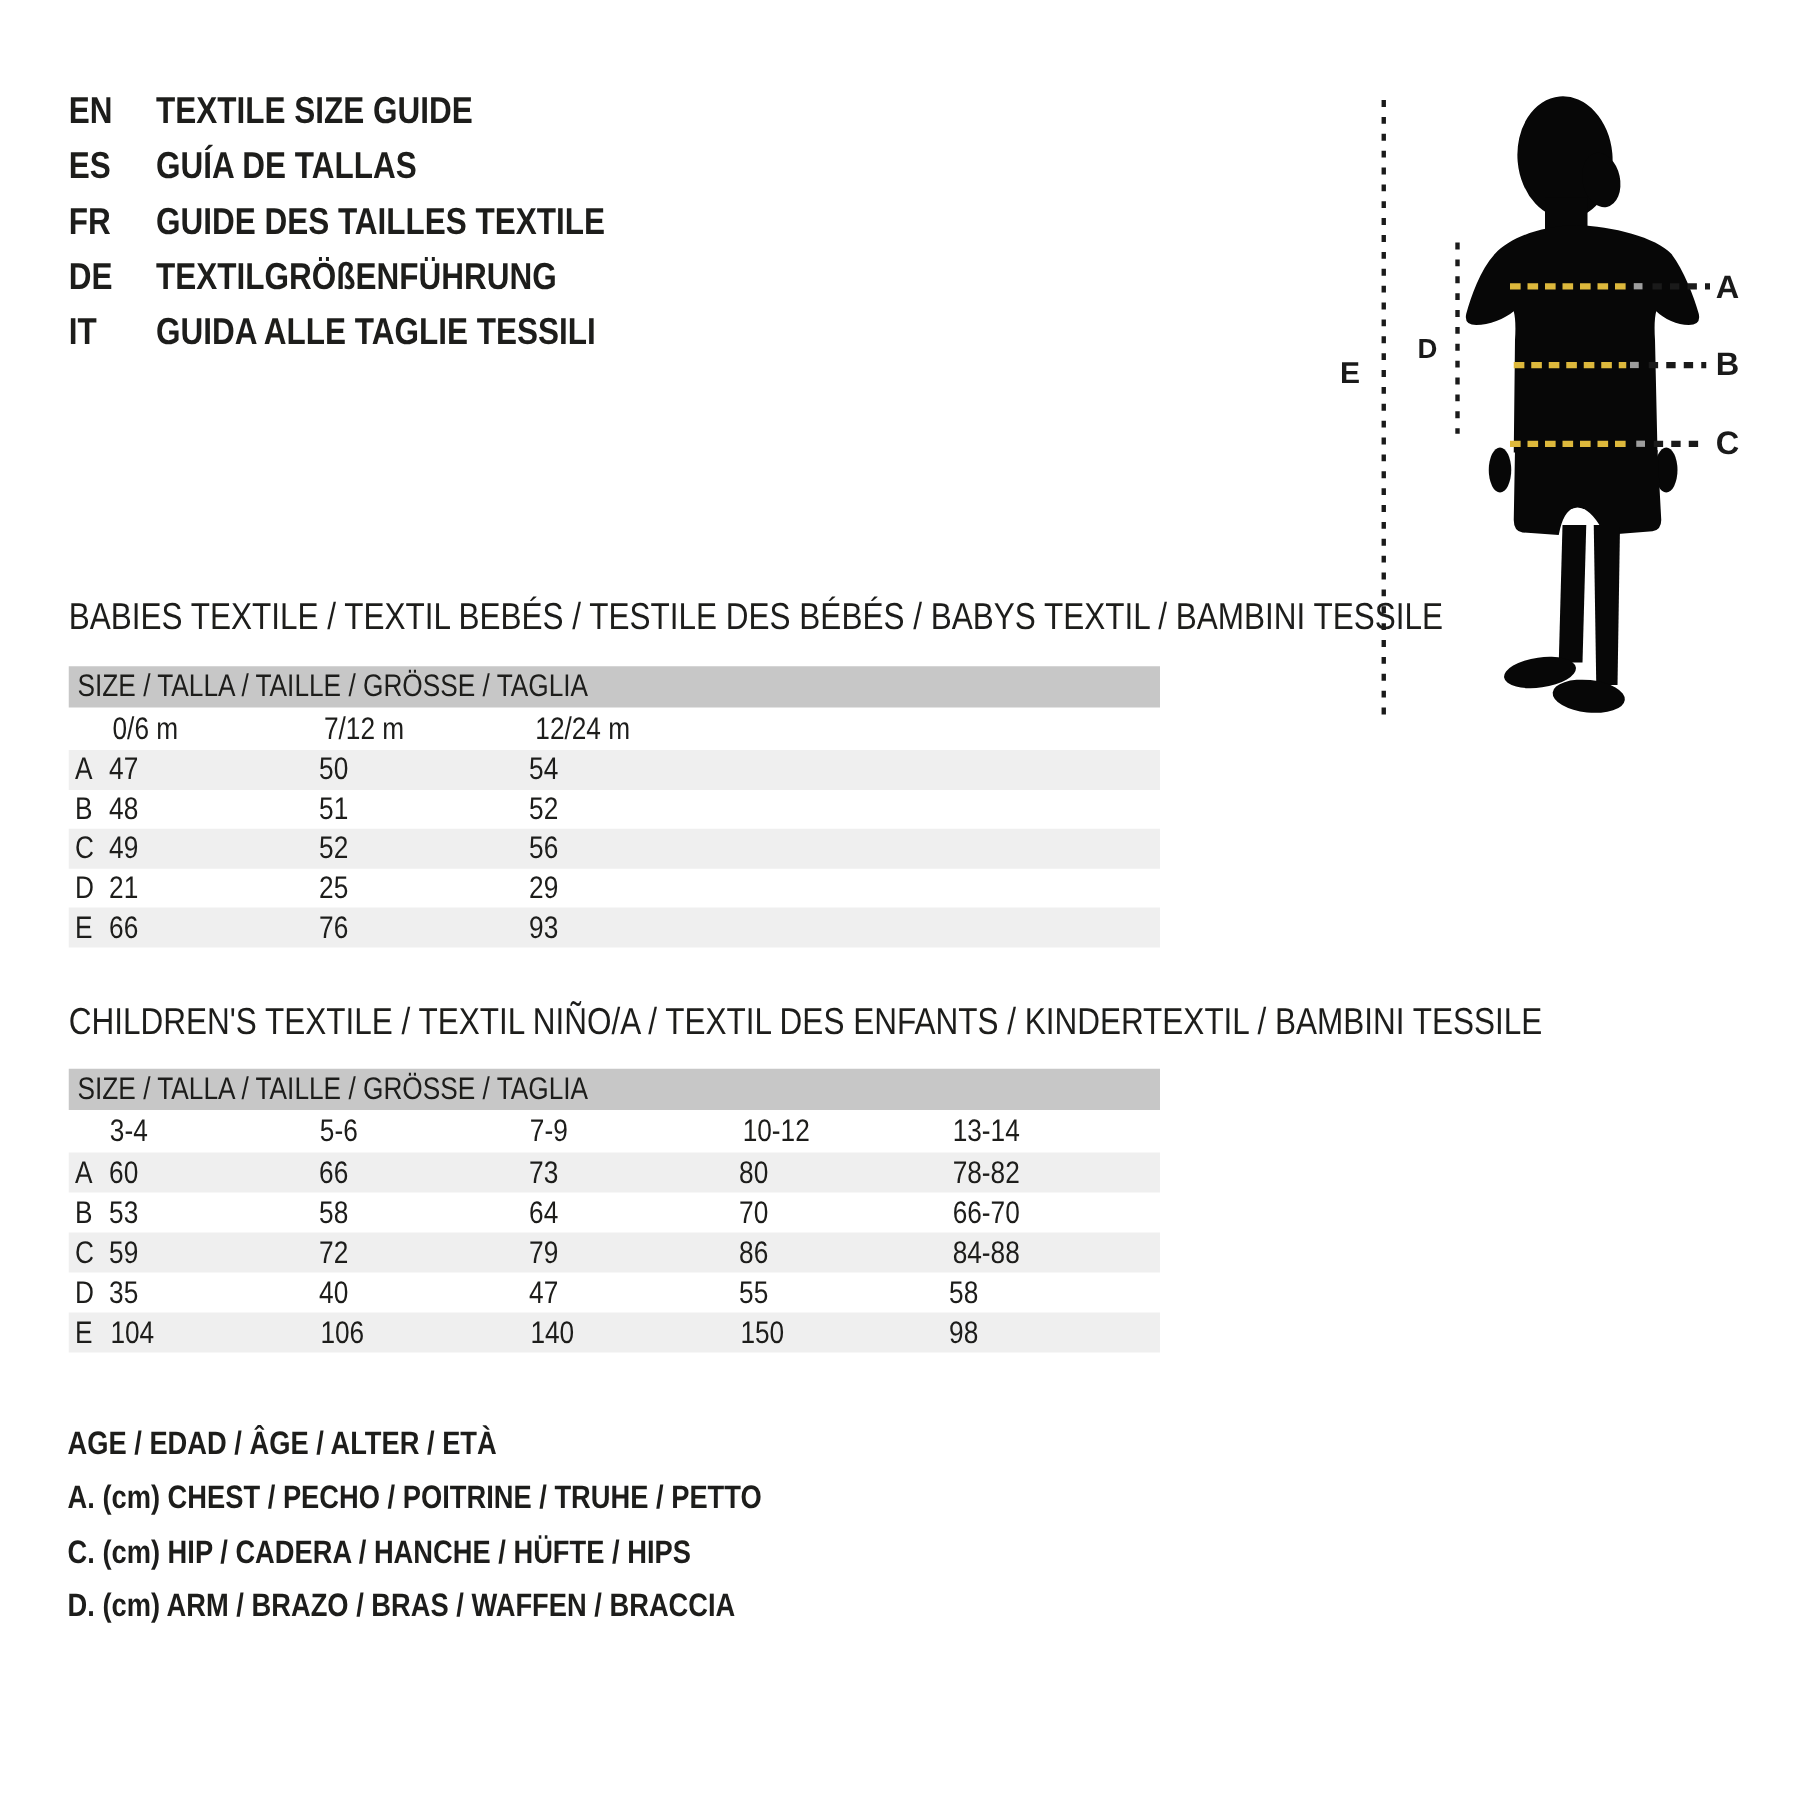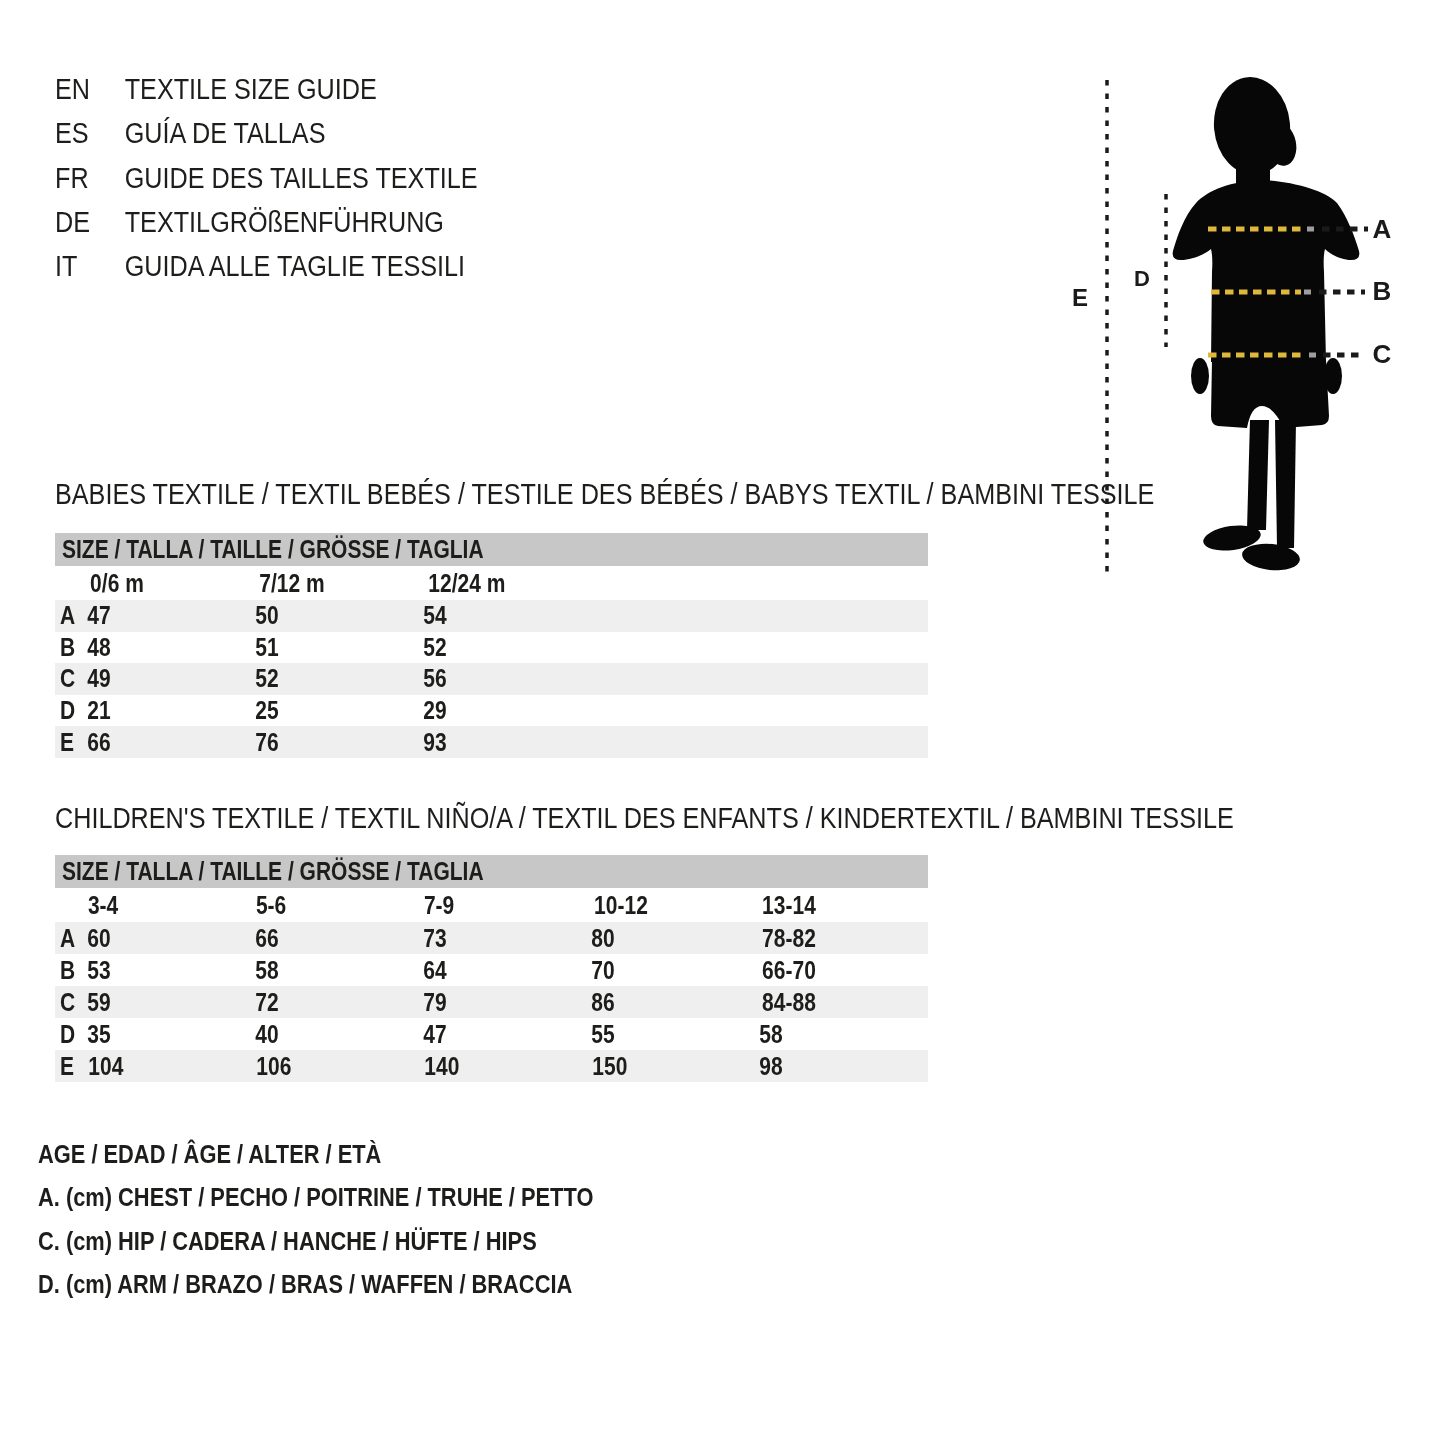--- a/index.html
+++ b/index.html
@@ -10,39 +10,39 @@
   html,body{background:#fff;}
   body{font-family:"Liberation Sans",sans-serif;color:var(--text);}
   .page{position:relative;width:1445px;height:1445px;background:#fff;overflow:hidden;}
 
   
   .cond{display:inline-block;transform:scaleX(.84);transform-origin:0 50%;white-space:nowrap;}
   .cond-c{display:inline-block;transform:scaleX(.84);transform-origin:50% 50%;white-space:nowrap;}
 
   
   .lang-block{position:absolute;left:55px;top:67px;}
-  .lang-row{height:44.3px;line-height:44.3px;font-size:30px;font-weight:400;}
+  .lang-row{height:44.3px;line-height:44.3px;font-size:30px;font-weight:700;}
   .lang-code{display:inline-block;width:83px;}
 
   
   .section-title{position:absolute;left:55px;font-size:30px;font-weight:400;line-height:34px;}
 
   
-  .size-table{position:absolute;left:55px;width:873px;font-weight:bold;}
+  .size-table{position:absolute;left:55px;width:873px;}
   .size-bar{height:33px;line-height:33px;background:var(--bar);padding-left:7px;font-size:25px;}
   .col-header{display:flex;height:34px;align-items:flex-end;padding-bottom:2px;font-size:25px;}
   .t-row{display:flex;align-items:center;font-size:25px;}
   .t-row.stripe{background:var(--stripe);}
   .row-label{width:30px;padding-left:5px;flex:0 0 auto;}
   .cell{width:168px;flex:0 0 auto;}
   .babies .t-row{height:31.6px;}
   .children .t-row{height:32px;}
 
   
-  .legend{position:absolute;left:38px;top:1133px;}
+  .legend{position:absolute;left:54px;top:1133px;}
   .legend-line{height:43.4px;line-height:43.4px;font-size:26px;font-weight:700;}
 
   
   .figure{position:absolute;left:1060px;top:60px;width:385px;height:540px;}
   .figure .solid{fill:var(--silhouette);stroke:none;}
   .figure .vline{stroke:var(--dark);stroke-width:3.5;stroke-dasharray:5.5 8;fill:none;}
   .figure .m-yellow{stroke:var(--yellow);stroke-width:5;stroke-dasharray:8.5 5.5;fill:none;}
   .figure .m-fade{stroke:#9e9e9e;stroke-width:5;stroke-dasharray:7 6;fill:none;}
   .figure .m-dark{stroke:var(--dark);stroke-width:5;stroke-dasharray:7.5 6.5;fill:none;}
   .figure text{fill:var(--dark);font-family:"Liberation Sans",sans-serif;font-weight:700;text-anchor:middle;}

